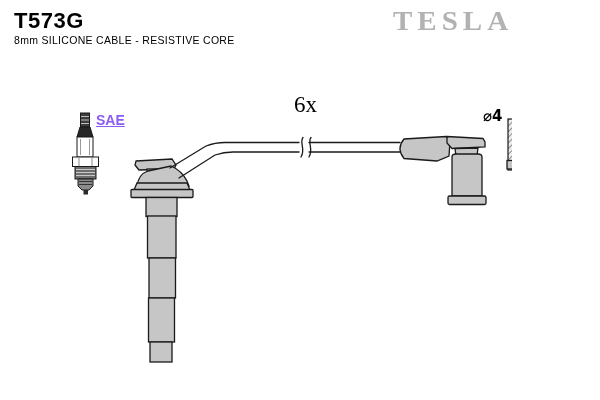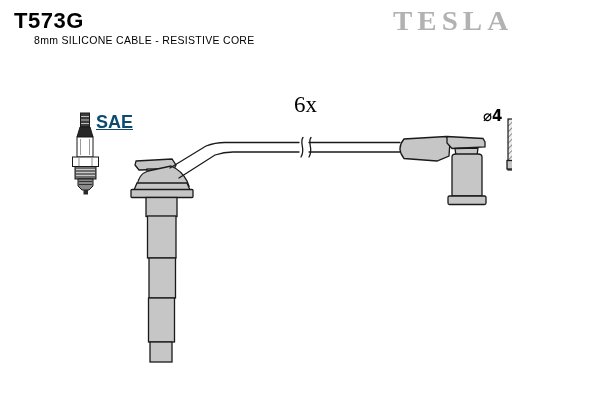--- a/index.html
+++ b/index.html
@@ -13,37 +13,37 @@
   }
   .stage svg { position:absolute; left:0; top:0; }
 
   .part-number {
     position:absolute; left:14px; top:8px;
     font-size:22px; font-weight:bold; color:#000;
     letter-spacing:0.5px;
   }
   .description {
     position:absolute; left:14px; top:34px;
-    font-size:10.5px; color:#000; letter-spacing:0.3px;margin-left:20px;
+    font-size:10.5px; color:#000; letter-spacing:0.3px;
   }
   .brand-logo {
     position:absolute; left:393px; top:4px;
     font-family:"Liberation Serif", serif;
     font-size:29px; font-weight:bold;
     letter-spacing:5px;
     color: var(--logo-gray, #b2b2b2);
     transform: scaleY(0.95);
   }
   .qty-label {
     position:absolute; left:294px; top:92px;
     font-size:23px; color:#000;font-family:Liberation Serif, serif;
   }
   .sae-label {
     position:absolute; left:96px; top:112px;
-    font-size:18px; font-weight:bold; color:#0c4a6e;text-decoration:underline;
+    font-size:14px; font-weight:bold; color:#8b5cf6;text-decoration:underline;
   }
   .dia-label {
     position:absolute; left:483px; top:107px;
     font-family:"DejaVu Sans", sans-serif;
     font-size:15px; font-weight:bold; color:#000;
   }
 
   
   .part  { fill: var(--part-gray, #c6c6c6); stroke: var(--outline, #1a1a1a); stroke-width:1.3; }
   .ln    { stroke: var(--outline, #1a1a1a); fill:none; stroke-width:1.3; stroke-linecap:round; }

